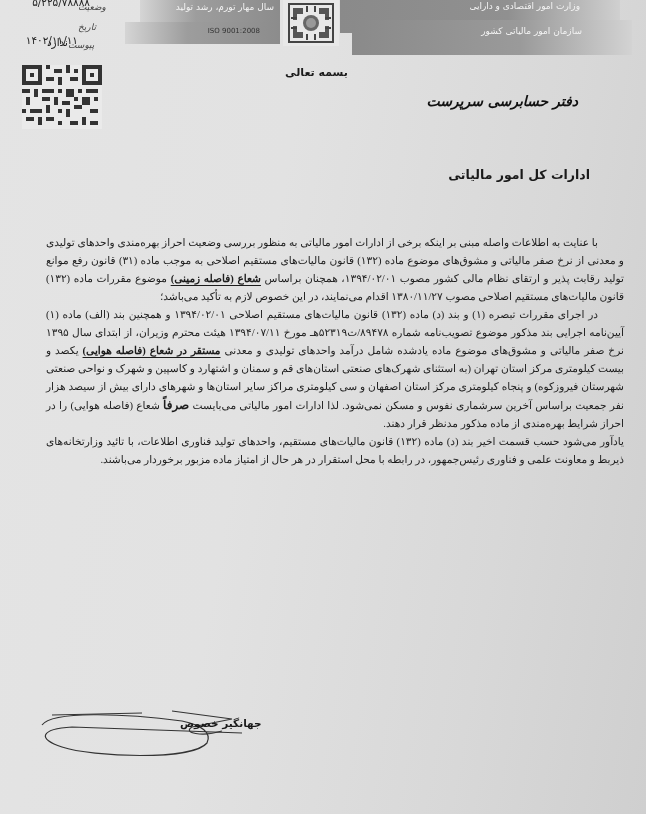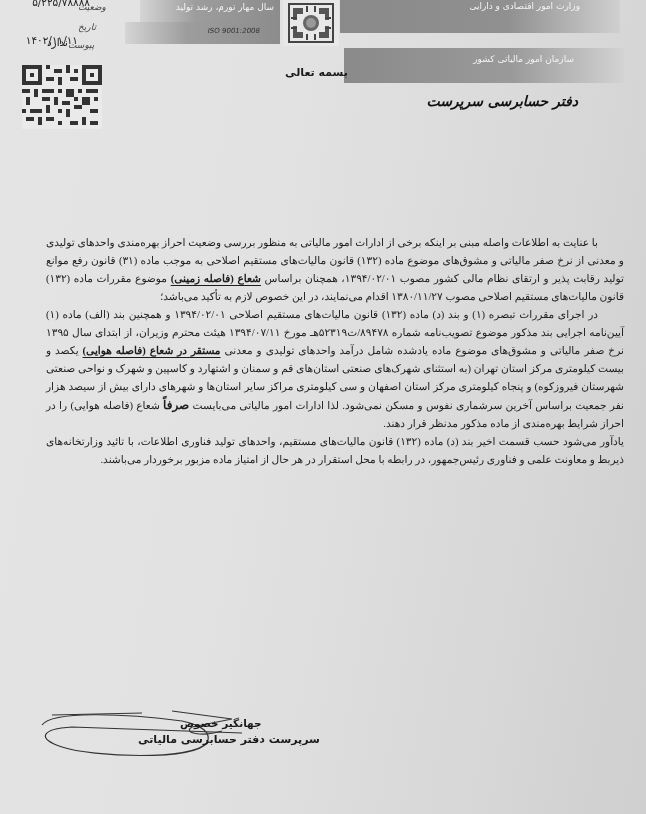--- a/index.html
+++ b/index.html
@@ -15,21 +15,21 @@
     background: linear-gradient(100deg, #e4e4e4 0%, #e2e2e2 40%, #d8d8d8 75%, #cfcfcf 100%);
   }
   
   .band {
     position: absolute; height: 32px;
     background: linear-gradient(90deg, #8a8a8a 0%, #9a9a9a 50%, #c9c9c9 100%);
   }
   .band.left1 { left: 140px; top: 0; width: 140px; background: linear-gradient(90deg, #d5d5d5 0%, #9d9d9d 40%, #8c8c8c 100%); }
   .band.left2 { left: 125px; top: 22px; width: 155px; height: 22px; background: linear-gradient(90deg, #d5d5d5 0%, #9d9d9d 40%, #8c8c8c 100%); }
   .band.right1 { left: 340px; top: 0; width: 280px; height: 33px; background: linear-gradient(90deg, #8a8a8a 0%, #909090 60%, #d0d0d0 100%); }
-  .band.right2 { left: 344px; top: 20px; width: 280px; height: 35px; background: linear-gradient(90deg, #8a8a8a 0%, #9a9a9a 60%, #d3d3d3 100%); margin-top: 28px; }
+  .band.right2 { left: 352px; top: 20px; width: 280px; height: 35px; background: linear-gradient(90deg, #8a8a8a 0%, #9a9a9a 60%, #d3d3d3 100%); }
   .band-text {
     position: absolute; font-size: 9px; color: #f4f4f4; white-space: nowrap; direction: rtl;
     font-family: "DejaVu Sans", sans-serif;
   }
   .emblem {
     position: absolute; left: 283px; top: 0; width: 56px; height: 46px;
     background: #e8e8e8;
   }
   .meta {
     position: absolute; left: 8px; width: 82px; font-size: 10.5px; direction: rtl;
@@ -73,21 +73,21 @@
 </style>
 </head>
 <body>
 
 <div class="page">
 
   <div class="band left1">
     <span class="band-text" style="right:6px; top:2px;">سال مهار تورم، رشد تولید</span>
   </div>
   <div class="band left2">
-    <span class="band-text" style="right:20px; top:5px; font-size:7px; color:#333;font-style:italic;">ISO 9001:2008</span>
+    <span class="band-text" style="right:20px; top:5px; font-size:7px; color:#333;">ISO 9001:2008</span>
   </div>
 
   <div class="emblem">
     <svg width="56" height="46" viewBox="0 0 56 46">
       <rect x="6" y="4" width="44" height="38" fill="none" stroke="#444" stroke-width="2"></rect>
       <path d="M10 8 H20 V14 H14 V20 H10 Z M46 8 H36 V14 H42 V20 H46 Z M10 38 H20 V32 H14 V26 H10 Z M46 38 H36 V32 H42 V26 H46 Z" fill="#555"></path>
       <path d="M24 6 V12 M32 6 V12 M24 34 V40 M32 34 V40 M8 18 H14 M8 28 H14 M42 18 H48 M42 28 H48" stroke="#444" stroke-width="2"></path>
       <circle cx="28" cy="23" r="8" fill="#666"></circle>
       <circle cx="28" cy="23" r="5" fill="#999"></circle>
     </svg>
@@ -161,20 +161,21 @@
           <rect x="15" y="13" width="1" height="2"></rect>
           <rect x="17" y="14" width="2" height="1"></rect>
       </g>
     </svg>
   </div>
 
   <div class="org2">دفتر حسابرسی سرپرست</div>
 
   <div class="bismillah">بسمه تعالی</div>
 
+  <div class="recipient">ادارات کل امور مالیاتی</div>
 
   <div class="body" style="top:234px;">
     <p class="indent">
       <span>با عنایت به اطلاعات واصله مبنی بر اینکه برخی از ادارات امور مالیاتی به منظور بررسی وضعیت احراز بهره‌مندی واحدهای تولیدی و معدنی از نرخ صفر مالیاتی و مشوق‌های موضوع ماده (۱۳۲) قانون مالیات‌های مستقیم اصلاحی به موجب ماده (۳۱) قانون رفع موانع تولید رقابت پذیر و ارتقای نظام مالی کشور مصوب ۱۳۹۴/۰۲/۰۱، همچنان براساس</span>
       <b><u>شعاع (فاصله زمینی)</u></b>
       <span>موضوع مقررات ماده (۱۳۲) قانون مالیات‌های مستقیم اصلاحی مصوب ۱۳۸۰/۱۱/۲۷ اقدام می‌نمایند، در این خصوص لازم به تأکید می‌باشد؛</span>
     </p>
     <p class="indent">
       <span>در اجرای مقررات تبصره (۱) و بند (د) ماده (۱۳۲) قانون مالیات‌های مستقیم اصلاحی ۱۳۹۴/۰۲/۰۱ و همچنین بند (الف) ماده (۱) آیین‌نامه اجرایی بند مذکور موضوع تصویب‌نامه شماره ۸۹۴۷۸/ت۵۲۳۱۹هـ مورخ ۱۳۹۴/۰۷/۱۱ هیئت محترم وزیران، از ابتدای سال ۱۳۹۵ نرخ صفر مالیاتی و مشوق‌های موضوع ماده یادشده شامل درآمد واحدهای تولیدی و معدنی</span>
       <b><u>مستقر در شعاع (فاصله هوایی)</u></b>
@@ -186,15 +187,14 @@
   </div>
 
   <div class="sig">
     <svg width="220" height="70" viewBox="0 0 220 70" style="position:absolute; left:-100px; top:-12px;">
       <path d="M10 32 C 20 18, 90 20, 150 28 C 170 32, 180 40, 175 50 C 160 68, 60 64, 30 54 C 5 46, 8 36, 40 34 L 210 40" fill="none" stroke="#333" stroke-width="1.2"></path>
       <path d="M140 18 L 200 26 L 160 34 C 150 40, 170 44, 190 38" fill="none" stroke="#333" stroke-width="1.2"></path>
       <path d="M20 22 L 110 20" fill="none" stroke="#333" stroke-width="1"></path>
     </svg>
   </div>
   <div class="sig-name">جهانگیر خصوص</div>
-  <div class="sig-title">سرپرست دفتر حسابرسی مالیاتی</div>
 
 </div>
 
 </body></html>

